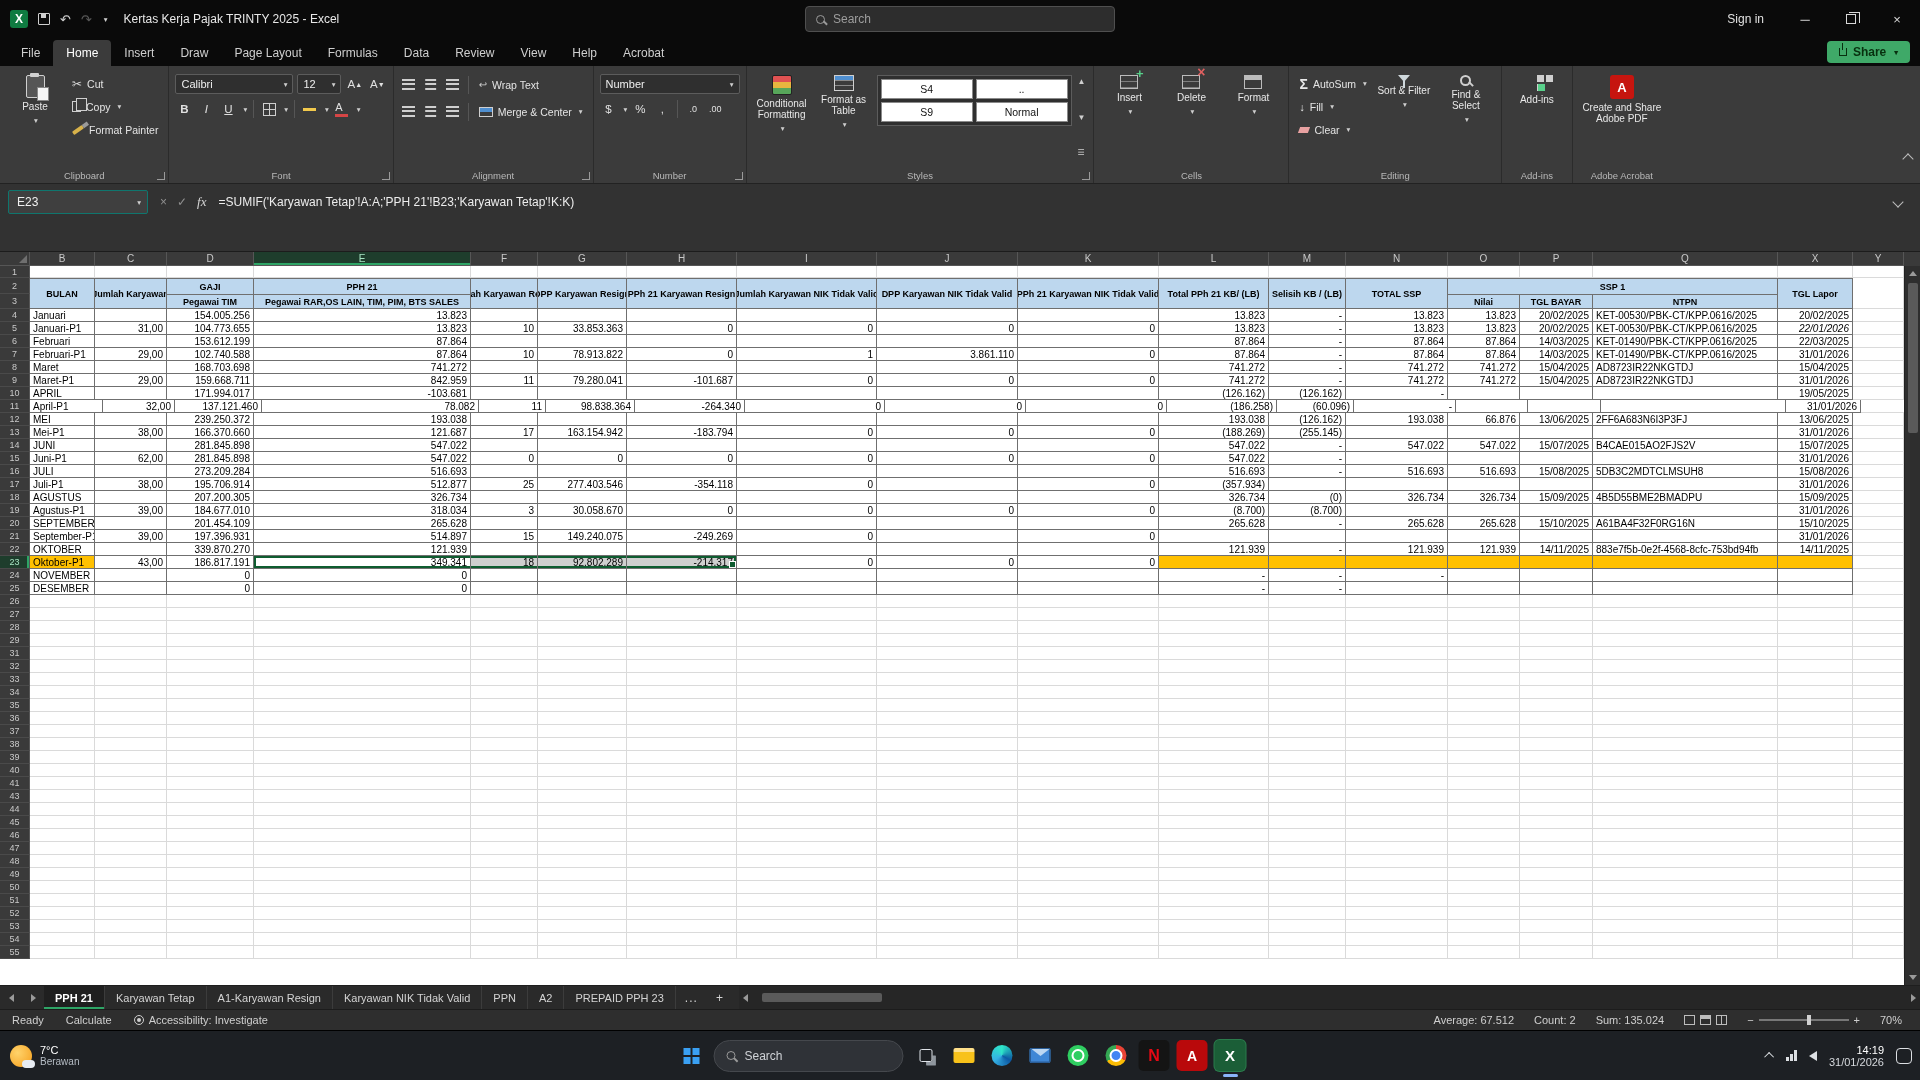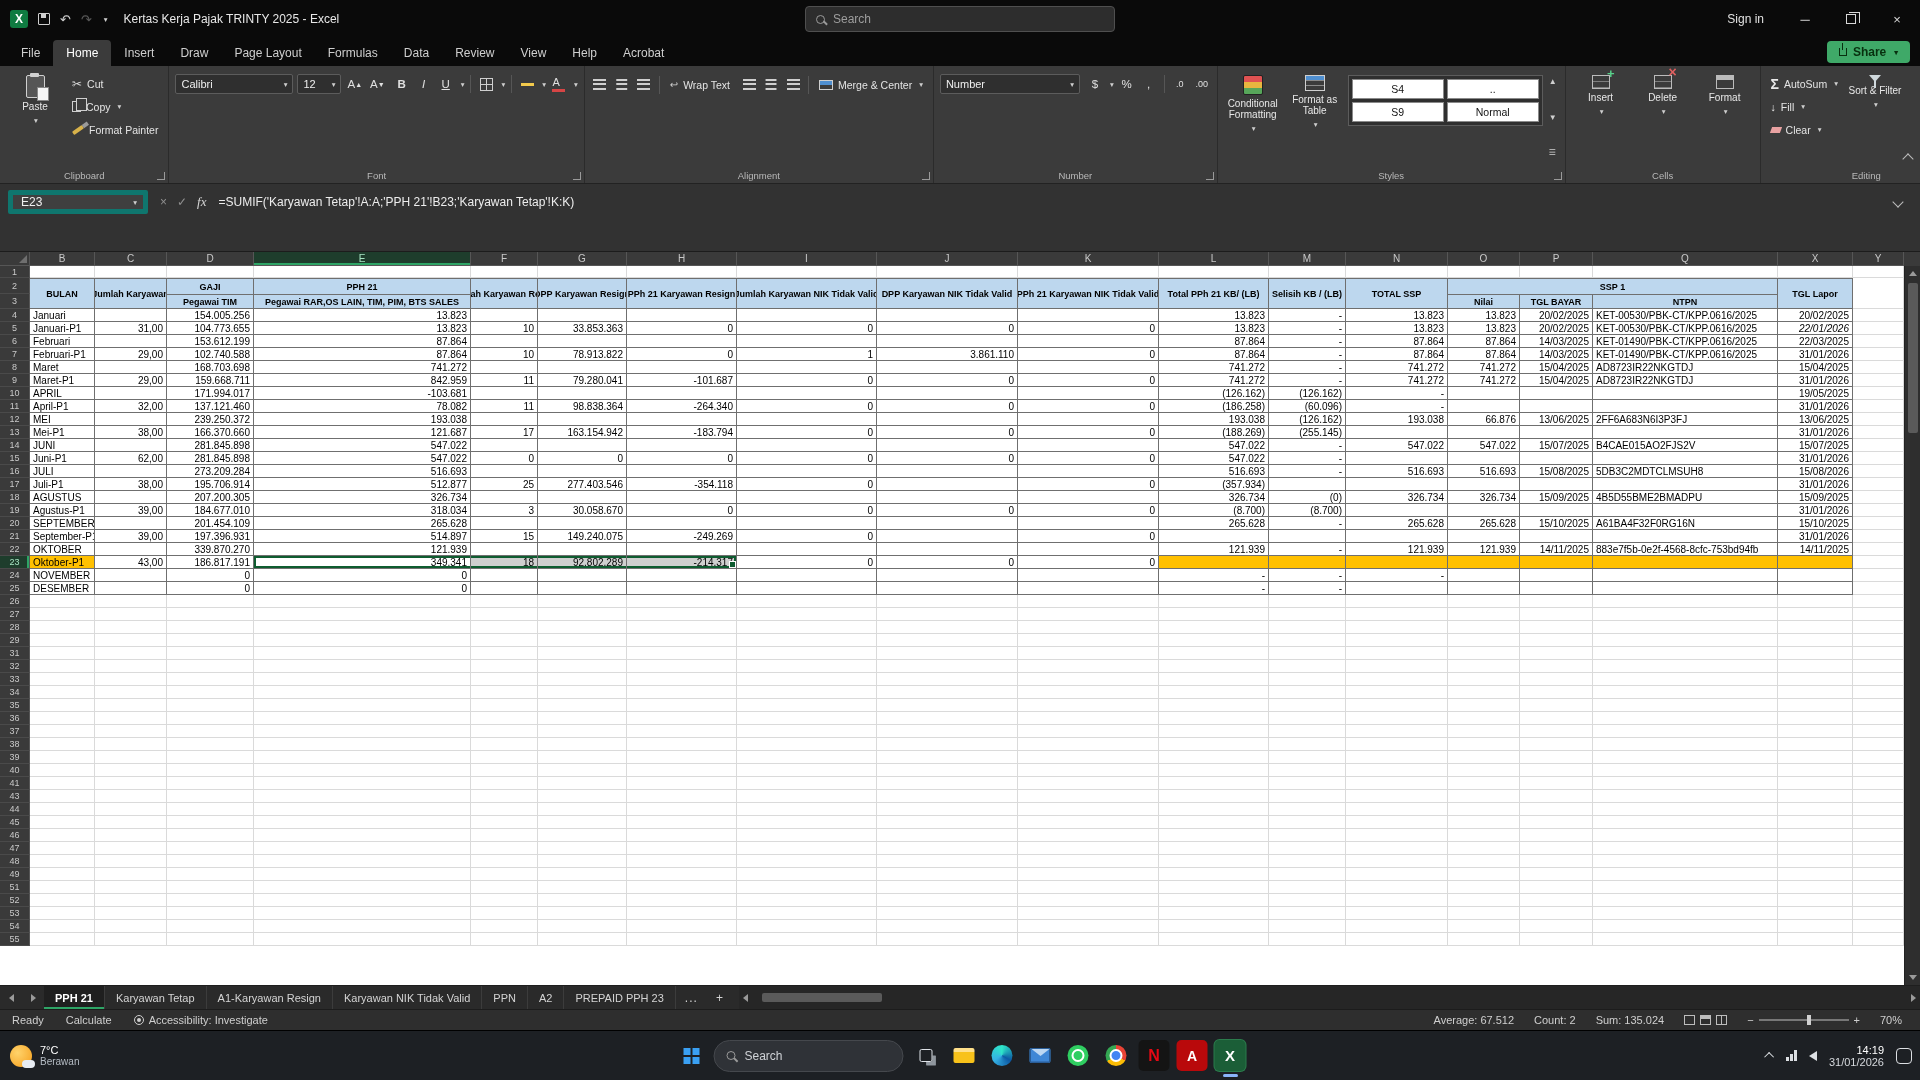--- a/index.html
+++ b/index.html
@@ -37,21 +37,21 @@
   .rgroup{position:relative;border-right:1px solid #2b2b2b;padding:5px 6px 16px}
   .glabel{position:absolute;bottom:2px;left:0;right:0;text-align:center;font-size:9.5px;color:#b9b9b9;white-space:nowrap}
   .launch{position:absolute;right:3px;bottom:3px;width:8px;height:8px;border-right:1px solid #9a9a9a;border-bottom:1px solid #9a9a9a}
   .rgc{display:flex;gap:4px;height:92px}
   .bigbtn{display:flex;flex-direction:column;align-items:center;gap:3px;width:58px;padding:4px 1px;border-radius:3px;font-size:10px;line-height:11px;text-align:center;color:#e8e8e8}
   .smallcol{display:flex;flex-direction:column;justify-content:flex-start;gap:2px;padding-top:2px}
   .smallbtn{display:flex;align-items:center;gap:5px;height:21px;font-size:10.5px;color:#e4e4e4;padding:0 4px;white-space:nowrap}
   .dd{font-size:7.5px;color:#cfcfcf;margin-left:2px}
   .combo{display:flex;align-items:center;justify-content:space-between;background:#2f2f2f;border:1px solid #5c5c5c;height:20px;font-size:11px;color:#eee;padding:0 5px;border-radius:2px;white-space:nowrap}
   .frow{display:flex;gap:4px;align-items:center}
-  .fcol{display:flex;flex-direction:row;gap:6px;padding-top:3px}
+  .fcol{display:flex;flex-direction:column;gap:6px;padding-top:3px}
   .mini{min-width:18px;height:18px;display:flex;align-items:center;justify-content:center;color:#e0e0e0;font-size:11.5px;border-radius:2px;padding:0 2px}
   .vsep{width:1px;height:18px;background:#565656;margin:0 2px}
   .i-paste{width:19px;height:23px;border:1.5px solid #d0d0d0;border-radius:2px;position:relative;background:#565656}
   .i-paste::before{content:'';position:absolute;top:-3px;left:3px;width:9px;height:4px;background:#d0d0d0;border-radius:1px}
   .i-paste::after{content:'';position:absolute;right:-5px;bottom:-4px;width:10px;height:12px;background:#f5f5f5;border:1px solid #888}
   .i-cut{font-size:12px;color:#dedede}
   .i-copy{width:9px;height:11px;border:1.2px solid #cfcfc f;border:1.2px solid #cfcfcf;position:relative;background:#3b3b3b}
   .i-copy::after{content:'';position:absolute;left:3px;top:-4px;width:9px;height:11px;border:1.2px solid #cfcfcf;background:#3b3b3b}
   .i-brush{width:12px;height:4px;background:#d8b24a;border-radius:1px;transform:rotate(-35deg);position:relative}
   .i-brush::after{content:'';position:absolute;right:-6px;top:0;width:6px;height:4px;background:#9a9a9a}
@@ -79,21 +79,21 @@
   .magd{width:11px;height:11px;border:2px solid #cfcfcf;border-radius:50%;position:relative}
   .magd::after{content:'';position:absolute;width:6px;height:2px;background:#cfcfcf;transform:rotate(45deg);right:-5px;bottom:-1px}
   .i-addin{width:16px;height:16px;position:relative}
   .i-addin::before{content:'';position:absolute;width:7px;height:7px;background:#cfcfcf;box-shadow:9px 0 #cfcfcf,0 9px #cfcfcf}
   .i-addin::after{content:'';position:absolute;left:9px;top:9px;width:7px;height:7px;background:#58d08a}
   .i-adobe{width:24px;height:24px;background:#c6150f;border-radius:3px;color:#fff;font-weight:800;font-size:13px;display:flex;align-items:center;justify-content:center}
   .collapse{position:absolute;right:8px;bottom:20px;width:8px;height:8px;border-left:1.5px solid #bdbdbd;border-top:1.5px solid #bdbdbd;transform:rotate(45deg)}
 
   
   .fbar{height:68px;background:#323232;border-bottom:1px solid #1c1c1c;display:flex;align-items:flex-start;padding:6px 8px 0}
-  .namebox{width:140px;height:24px;background:#3f3f3f;border:5px solid #0f766e;display:flex;align-items:center;color:#f0f0f0;font-size:12px;padding-left:8px;border-radius:2px}
+  .namebox{width:140px;height:24px;background:#3f3f3f;border:1px solid #0f766e;display:flex;align-items:center;color:#f0f0f0;font-size:12px;padding-left:8px;border-radius:2px}
   .namebox .dd{margin-left:auto;margin-right:6px}
   .fbicons{display:flex;align-items:center;gap:10px;padding:4px 12px 0;color:#8f8f8f;font-size:12px}
   .fx{font-style:italic;font-family:"Liberation Serif",serif;color:#d6d6d6;font-size:13px}
   .ftext{flex:1;color:#ededed;font-size:12px;padding-top:5px;white-space:nowrap;overflow:hidden}
   .fchev{width:8px;height:8px;border-left:1.5px solid #bdbdbd;border-top:1.5px solid #bdbdbd;transform:rotate(225deg);margin:8px 10px 0 6px}
 
   
   .gridarea{position:relative;height:733px;background:#fff;overflow:hidden;font-family:"Liberation Sans",sans-serif}
   .colstrip{display:flex;height:14px;background:#3a3a3a}
   .gcorner{width:30px;flex:none;border-right:1px solid #565656;border-bottom:1px solid #565656;position:relative;background:#3a3a3a}
@@ -704,21 +704,21 @@
           <div class="c tb ar" style="width: 77px;">(126.162)</div>
           <div class="c tb ar" style="width: 102px;">-</div>
           <div class="c tb ar" style="width: 72px;"></div>
           <div class="c tb ar" style="width: 73px;"></div>
           <div class="c tb al" style="width: 185px;"></div>
           <div class="c tb ar" style="width: 75px;">19/05/2025</div>
           <div class="c plain" style="width: 51px;"></div>
         </div>
         <div class="grow" style="height: 13px;">
           <div class="rownum" style="height: 13px;">11</div>
-          <div class="c tb al" style="width: 65px;">April-P1</div>
+          <div class="c tb al" style="width: 73px;">April-P1</div>
           <div class="c tb ar" style="width: 72px;">32,00</div>
           <div class="c tb ar" style="width: 87px;">137.121.460</div>
           <div class="c tb ar" style="width: 217px;">78.082</div>
           <div class="c tb ar" style="width: 67px;">11</div>
           <div class="c tb ar" style="width: 89px;">98.838.364</div>
           <div class="c tb ar" style="width: 110px;">-264.340</div>
           <div class="c tb ar" style="width: 140px;">0</div>
           <div class="c tb ar" style="width: 141px;">0</div>
           <div class="c tb ar" style="width: 141px;">0</div>
           <div class="c tb ar" style="width: 110px;">(186.258)</div>
@@ -1460,20 +1460,41 @@
           <div class="c plain" style="width: 77px;"></div>
           <div class="c plain" style="width: 102px;"></div>
           <div class="c plain" style="width: 72px;"></div>
           <div class="c plain" style="width: 73px;"></div>
           <div class="c plain" style="width: 185px;"></div>
           <div class="c plain" style="width: 75px;"></div>
           <div class="c plain" style="width: 51px;"></div>
         </div>
         <div class="grow" style="height: 13px;">
           <div class="rownum" style="height: 13px;">49</div>
+          <div class="c plain" style="width: 65px;"></div>
+          <div class="c plain" style="width: 72px;"></div>
+          <div class="c plain" style="width: 87px;"></div>
+          <div class="c plain" style="width: 217px;"></div>
+          <div class="c plain" style="width: 67px;"></div>
+          <div class="c plain" style="width: 89px;"></div>
+          <div class="c plain" style="width: 110px;"></div>
+          <div class="c plain" style="width: 140px;"></div>
+          <div class="c plain" style="width: 141px;"></div>
+          <div class="c plain" style="width: 141px;"></div>
+          <div class="c plain" style="width: 110px;"></div>
+          <div class="c plain" style="width: 77px;"></div>
+          <div class="c plain" style="width: 102px;"></div>
+          <div class="c plain" style="width: 72px;"></div>
+          <div class="c plain" style="width: 73px;"></div>
+          <div class="c plain" style="width: 185px;"></div>
+          <div class="c plain" style="width: 75px;"></div>
+          <div class="c plain" style="width: 51px;"></div>
+        </div>
+        <div class="grow" style="height: 13px;">
+          <div class="rownum" style="height: 13px;">50</div>
           <div class="c plain" style="width: 65px;"></div>
           <div class="c plain" style="width: 72px;"></div>
           <div class="c plain" style="width: 87px;"></div>
           <div class="c plain" style="width: 217px;"></div>
           <div class="c plain" style="width: 67px;"></div>
           <div class="c plain" style="width: 89px;"></div>
           <div class="c plain" style="width: 110px;"></div>
           <div class="c plain" style="width: 140px;"></div>
           <div class="c plain" style="width: 141px;"></div>
           <div class="c plain" style="width: 141px;"></div>

